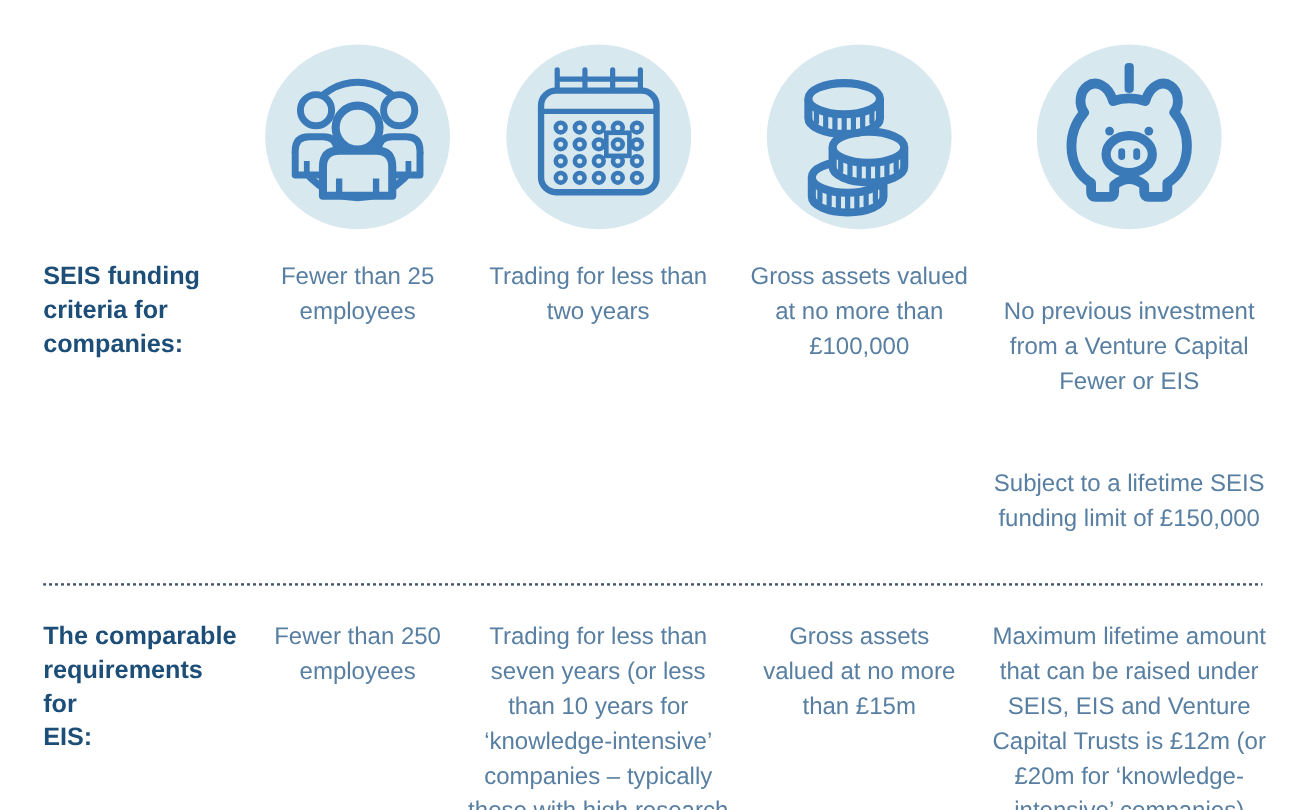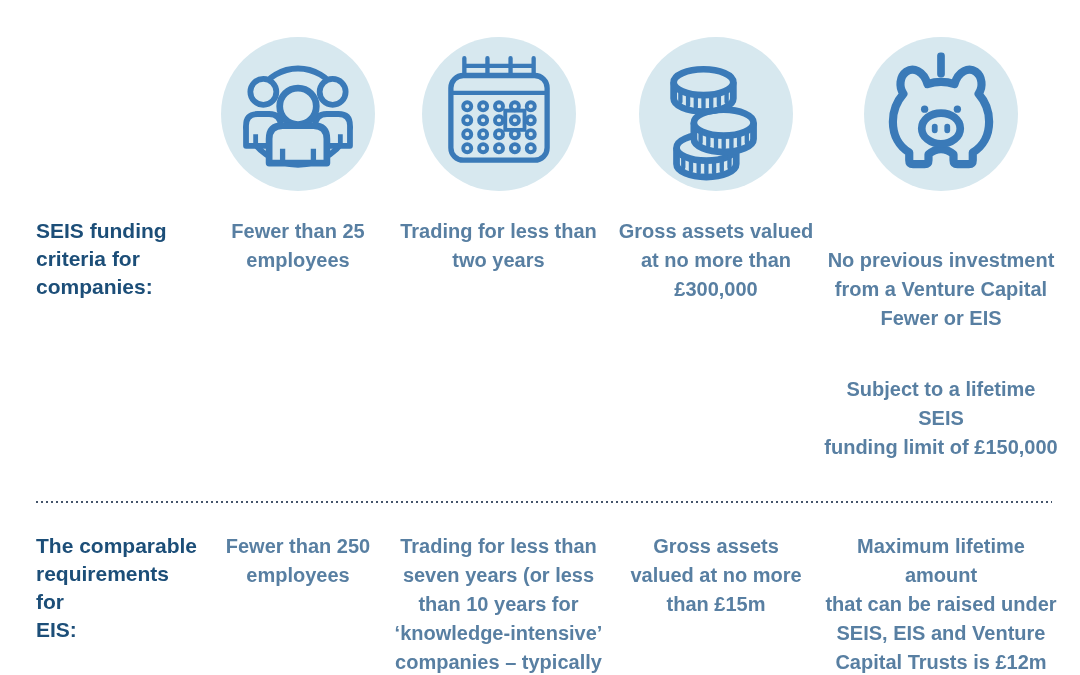--- a/index.html
+++ b/index.html
@@ -14,27 +14,27 @@
   .icon-cell { display: flex; justify-content: center; align-items: flex-start; }
   .icon-circle {
     width: 154px; height: 154px; border-radius: 50%;
     background: #d7e8ef; display: flex; align-items: center; justify-content: center;
   }
   .icon-circle svg { width: 154px; height: 154px; display: block; }
   .row { margin-top: 26px; }
   .row-eis { margin-top: 29px; }
   .cell {
     text-align: center; font-size: 20px; line-height: 29px;
-    color: #587fa2; white-space: pre-line; font-weight: bold;
+    color: #587fa2; white-space: pre-line;
   }
   .label {
     text-align: left; font-weight: bold; color: #1c4e78;
     font-size: 21px; line-height: 28px; white-space: pre-line; padding-right: 8px;
   }
-  .p2 { margin-top: 13px; text-align: center; }
+  .p2 { margin-top: 27px; text-align: center; }
   .divider {
     margin-top: 10px; height: 2px;
     background-image: repeating-linear-gradient(to right, #44546a 0 2px, transparent 2px 5px);
   }
 </style>
 </head>
 <body>
 
 <div class="page">
 
@@ -152,21 +152,21 @@
   <div class="grid row">
     <div class="cell label">SEIS funding
 criteria for
 companies:</div>
     <div class="cell">Fewer than 25
 employees</div>
     <div class="cell">Trading for less than
 two years</div>
     <div class="cell">Gross assets valued
 at no more than
-£300,000</div>
+£100,000</div>
     <div class="cell">
       <div>No previous investment
 from a Venture Capital
 Fewer or EIS</div>
       <div class="p2">Subject to a lifetime SEIS
 funding limit of £150,000</div>
     </div>
   </div>
 
   <div class="divider"></div>

